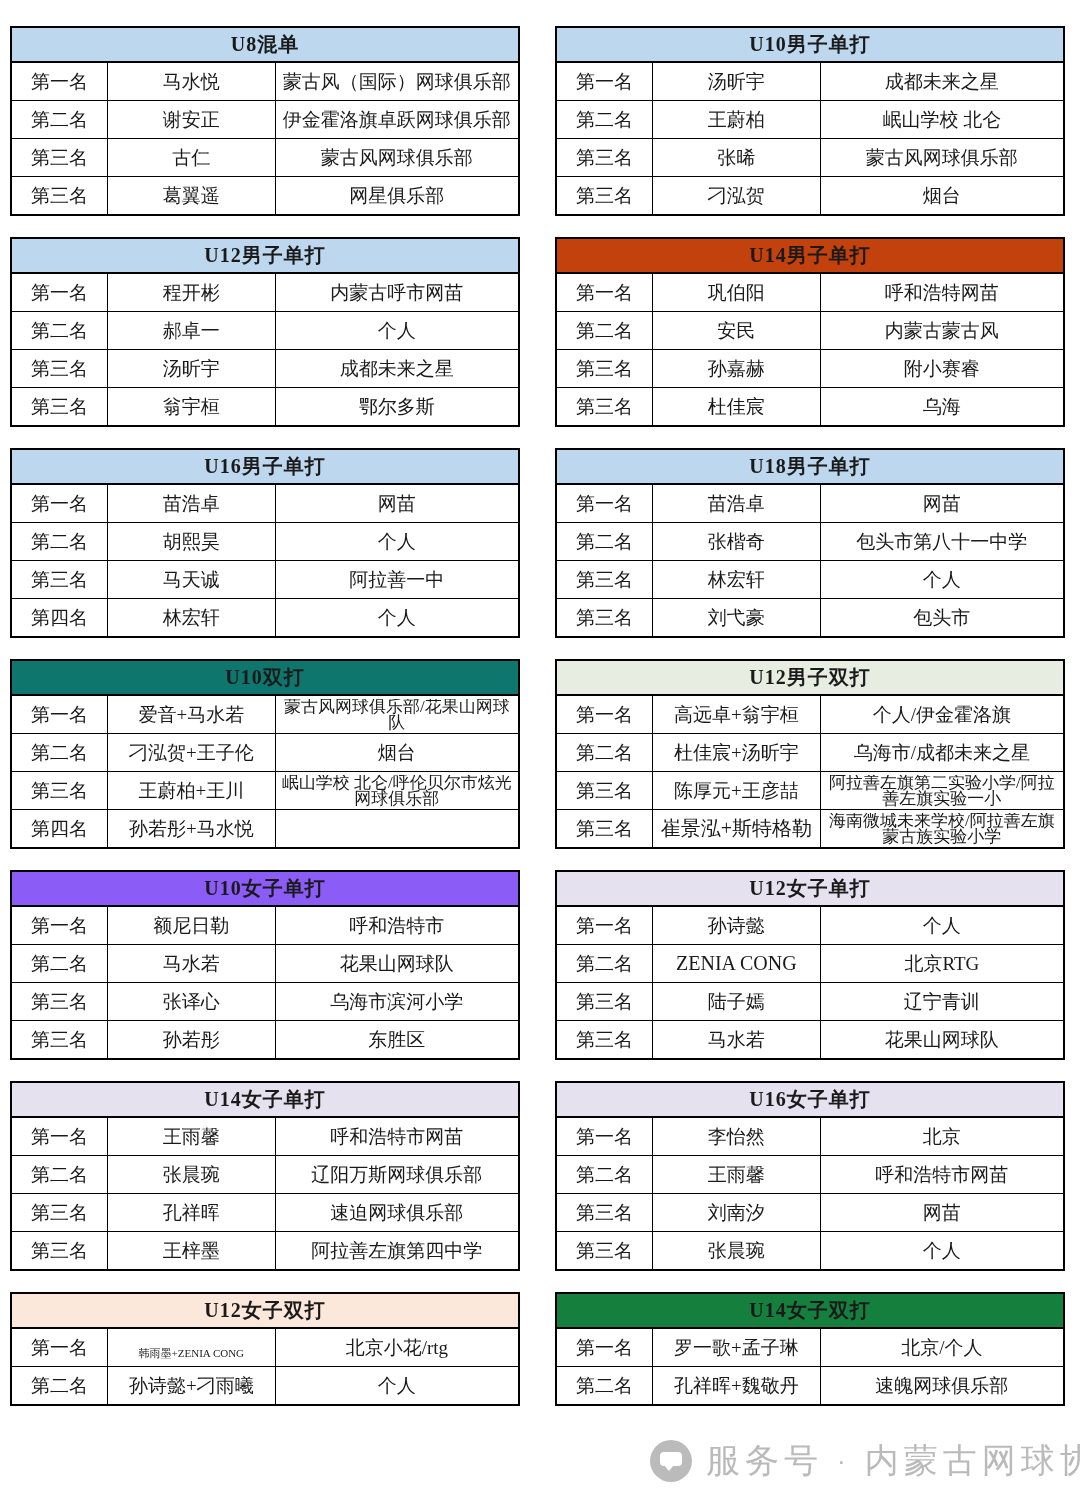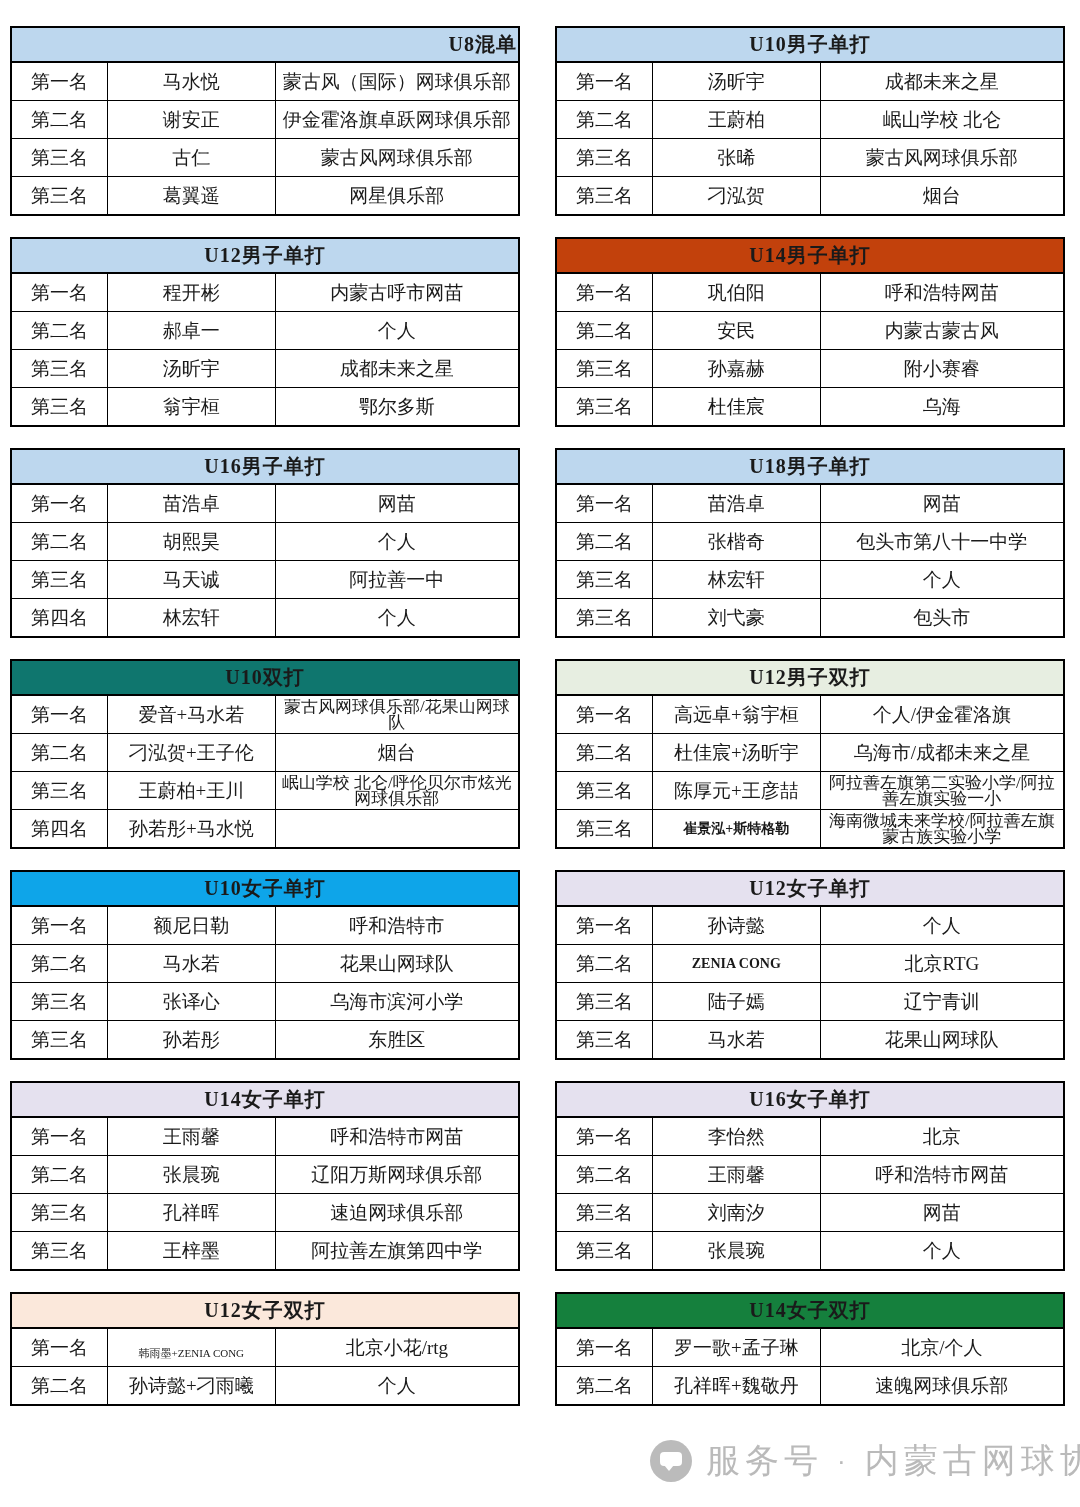--- a/index.html
+++ b/index.html
@@ -57,21 +57,21 @@
     line-height:25px;
     max-height:29px;
     overflow:hidden;
   }
   .cell-text.small{
     font-size:17px;
     line-height:16px;
     max-height:33px;
   }
   .name-text{white-space:nowrap;}
-  .name-text.sm{font-size:14px;font-weight:bold;}
+  .name-text.sm{font-size:20px;}
   .name-text.xs{font-size:11px;margin-top:11px;}
   .watermark{
     position:absolute;
     top:1438px;
     left:650px;
     display:flex;
     align-items:center;
     gap:14px;
     color:#a9a9a9;
     opacity:.8;
@@ -114,21 +114,21 @@
 
   <div class="tables-grid" id="tables-grid">
   <table class="result-table">
     <colgroup>
           <col style="width:19%">
           <col style="width:33%">
           <col style="width:48%">
         </colgroup>
     <thead>
       <tr>
-        <th class="cat" colspan="3" style="background: rgb(189, 215, 238); text-align: right;">U8混单</th>
+        <th class="cat" colspan="3" style="background: rgb(189, 215, 238);">U8混单</th>
       </tr>
     </thead>
     <tbody>
           <tr>
             <td>第一名</td>
             <td>
               <span class="cell-text name-text">马水悦</span>
             </td>
             <td>
               <span class="cell-text">蒙古风（国际）网球俱乐部</span>
@@ -522,21 +522,21 @@
   </table>
 
   <table class="result-table">
     <colgroup>
           <col style="width:19%">
           <col style="width:33%">
           <col style="width:48%">
         </colgroup>
     <thead>
       <tr>
-        <th class="cat" colspan="3" style="background: #0ea5e9; margin-left: 31px;">U10女子单打</th>
+        <th class="cat" colspan="3" style="background: #8b5cf6; margin-left: 31px;">U10女子单打</th>
       </tr>
     </thead>
     <tbody>
           <tr>
             <td>第一名</td>
             <td>
               <span class="cell-text name-text">额尼日勒</span>
             </td>
             <td>
               <span class="cell-text">呼和浩特市</span>

